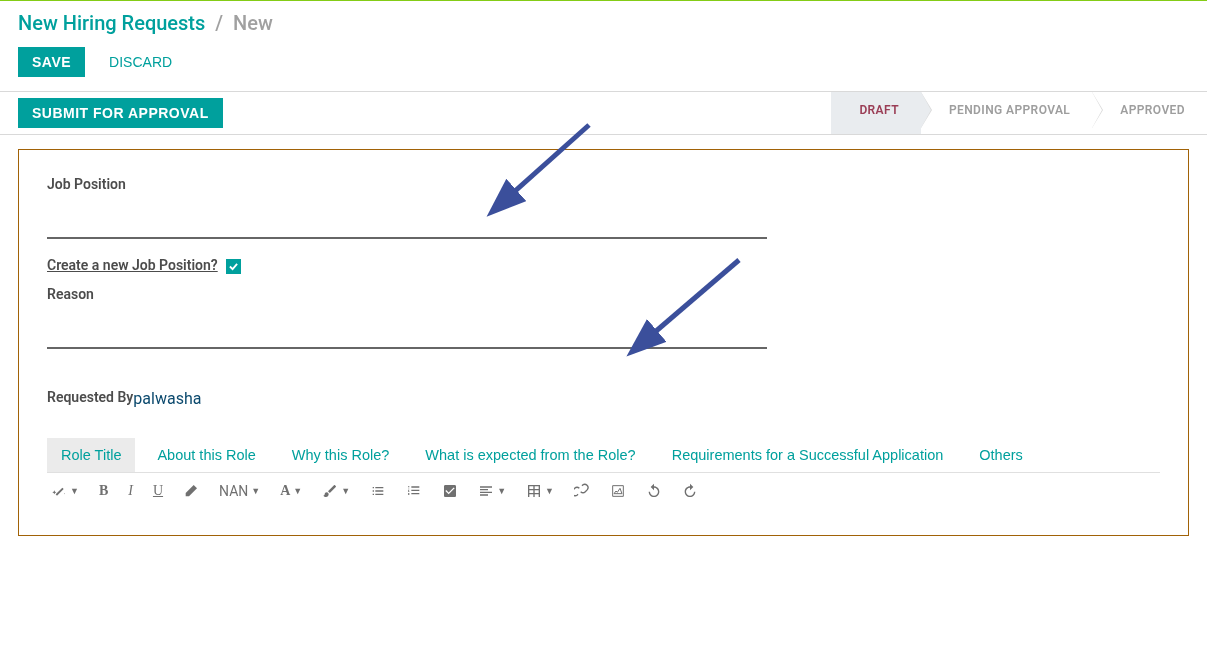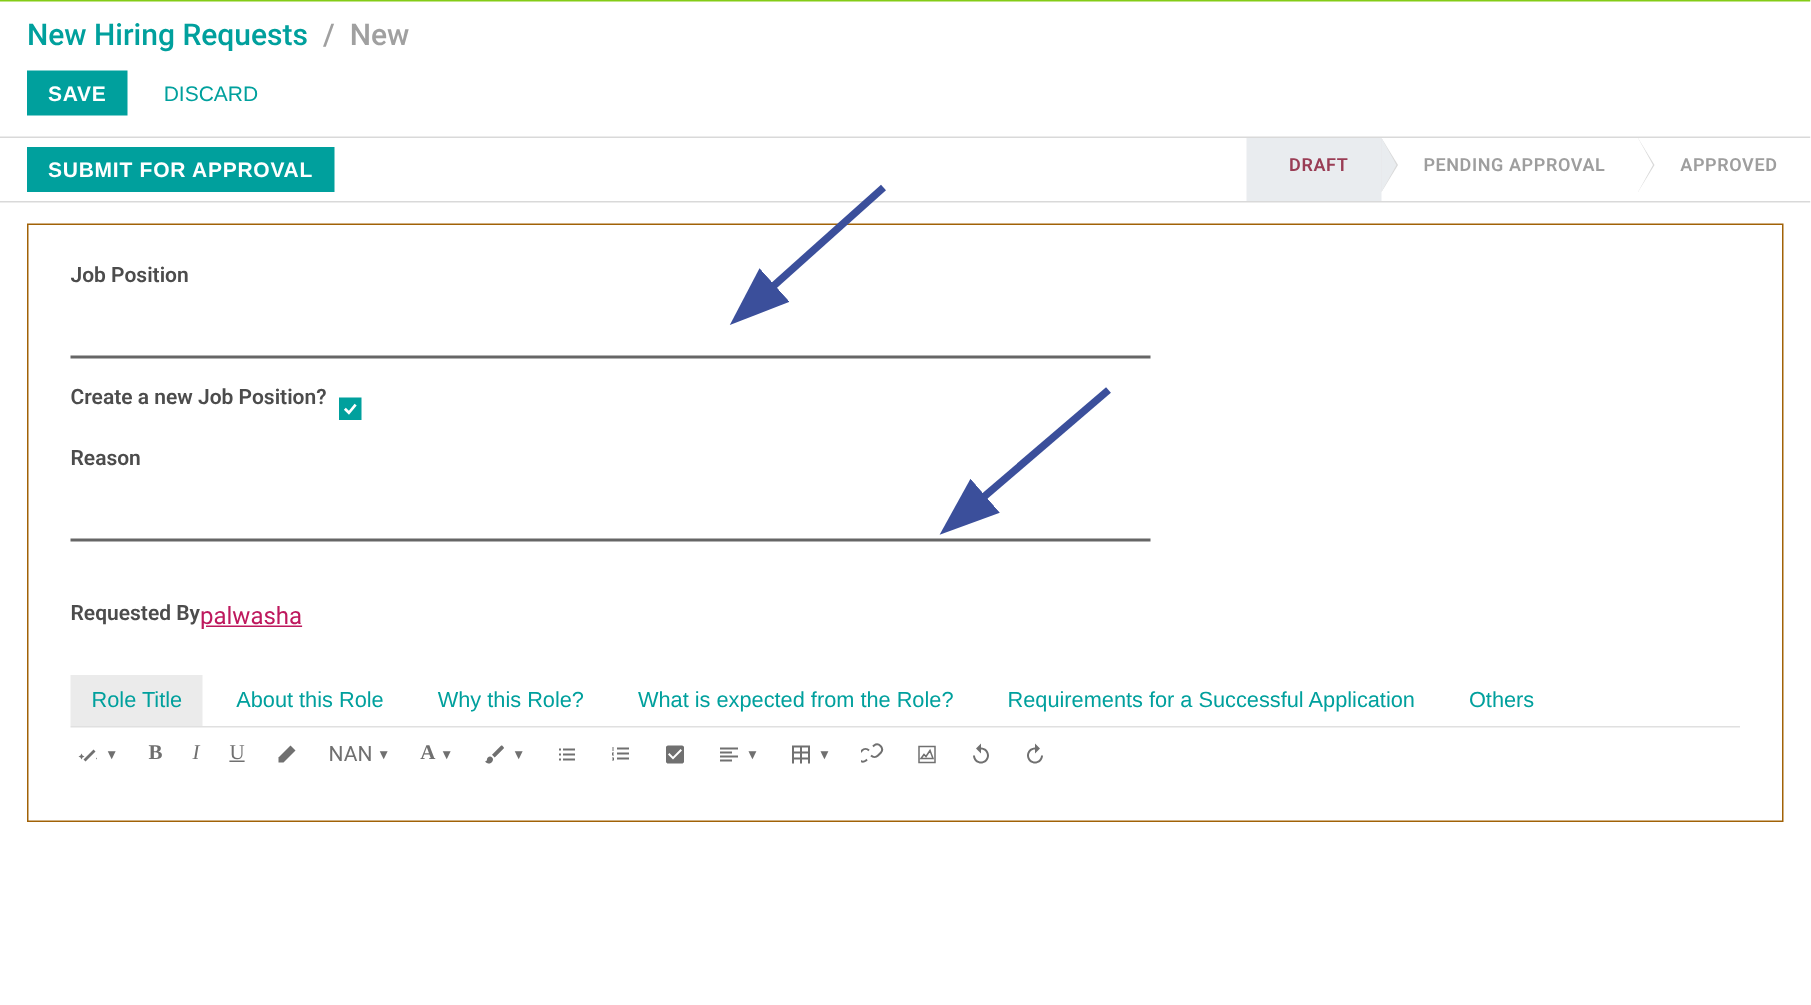--- a/index.html
+++ b/index.html
@@ -26,26 +26,26 @@
   .stage::before { content: ""; position: absolute; right: -11px; top: 0; width: 0; height: 0; border-top: 18px solid transparent; border-bottom: 18px solid transparent; border-left: 11px solid #d9d9d9; z-index: 0; }
   .stage:last-child::after, .stage:last-child::before { display: none; }
   
   .form-sheet { margin: 14px 18px 0 18px; border: 1px solid #a16207; background: #fff; padding: 26px 28px; }
   
   .field-row { margin-bottom: 18px; }
   .field-label { font-weight: 600; color: #4c4c4c; margin-bottom: 8px; display: block; font-size: 14px; }
   .field-input { width: 720px; max-width: 100%; border: none; border-bottom: 2px solid #666; padding: 14px 0 6px 0; font-size: 15px; outline: none; background: transparent; }
   
   .checkbox-row { display: flex; align-items: center; gap: 8px; margin-bottom: 10px; }
-  .checkbox-row .field-label { margin-bottom: 15px; }
+  .checkbox-row .field-label { margin-bottom: 3px; text-decoration: underline; }
   .checkbox-box { width: 15px; height: 15px; background: #00a09d; color: #fff; display: inline-flex; align-items: center; justify-content: center; font-size: 10px; cursor: pointer; }
   
   .two-col { display: flex; margin-top: 40px; margin-bottom: 30px; }
   .two-col .field-label { margin-bottom: 0; }
-  .two-col .value { font-size: 16px; color: #be185d; text-decoration: underline; }
+  .two-col .value { font-size: 16px; color: #0c4a6e; }
   
   .tabs { display: flex; gap: 8px; border-bottom: 1px solid #e0e0e0; margin-bottom: 0; }
   .tab { padding: 9px 14px; color: #00a09d; cursor: pointer; font-size: 14.5px; background: transparent; border: none; }
   .tab.active { background: #ebebeb; color: #00a09d; }
   
   .toolbar { display: flex; align-items: center; gap: 20px; padding: 10px 4px; color: #707070; }
   .toolbar .tb-item { display: inline-flex; align-items: center; gap: 3px; cursor: pointer; font-size: 14px; }
   .toolbar svg { width: 16px; height: 16px; fill: #707070; }
   .toolbar .caret { font-size: 9px; color: #707070; }
   .tb-bold { font-weight: 700; font-family: Georgia, serif; }

